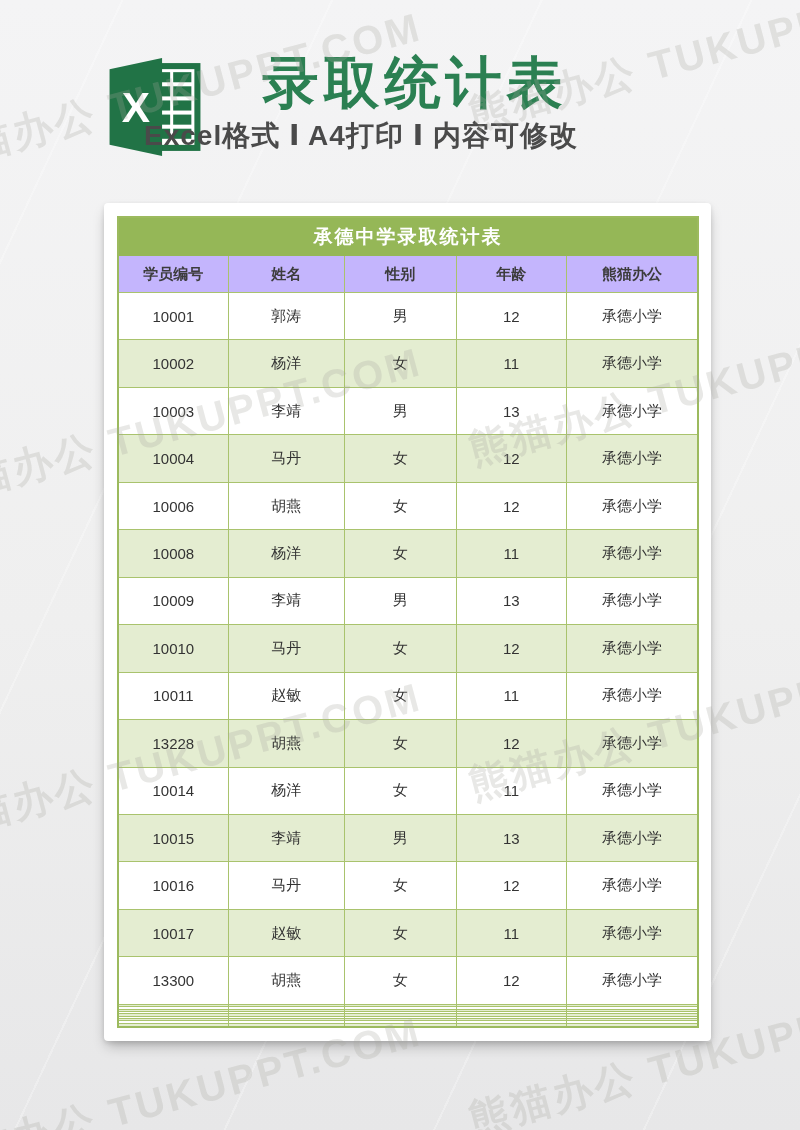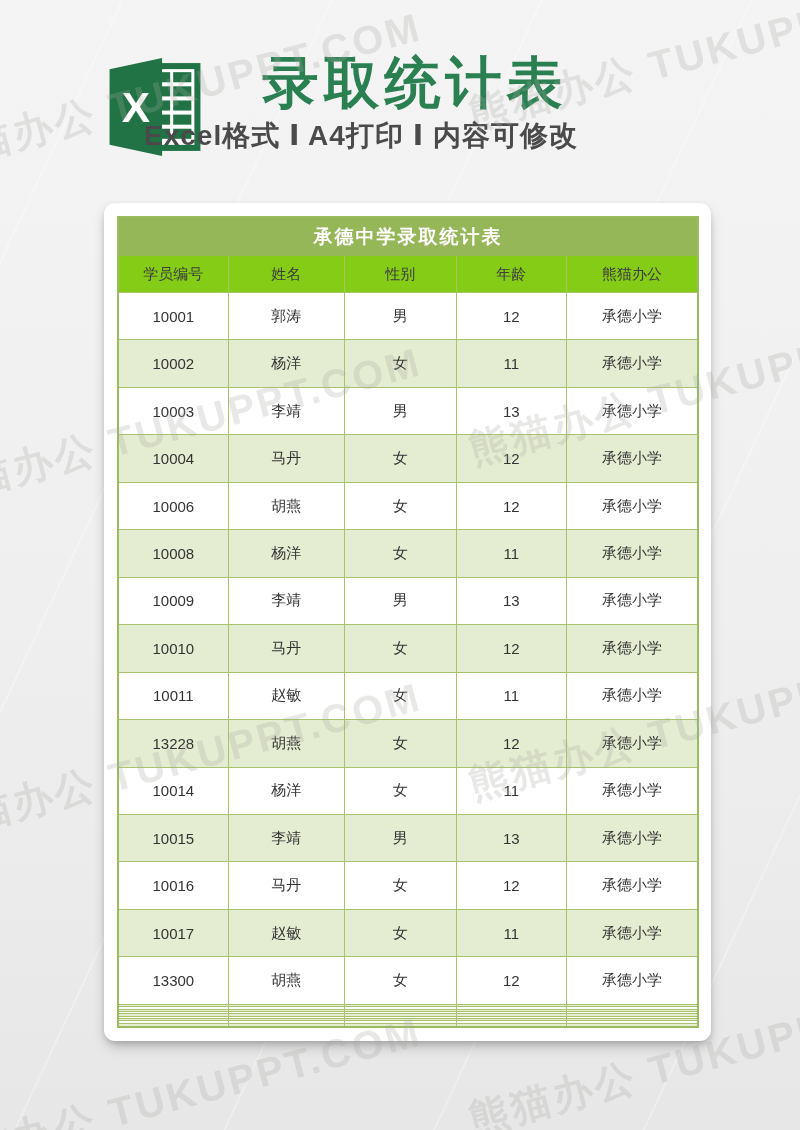--- a/index.html
+++ b/index.html
@@ -28,39 +28,39 @@
   }
   .sub-title{
     position:absolute;left:144px;top:117px;width:600px;
     font-size:28px;font-weight:bold;letter-spacing:1px;
     color:#4a4a4a;white-space:nowrap;
   }
 
   
   .card{
     position:absolute;left:104px;top:203px;width:607px;height:838px;
-    background:#ffffff;border-radius:11px;
+    background:#ffffff;border-radius:4px;
     box-shadow:0 7px 14px -3px rgba(0,0,0,.28), 0 2px 5px rgba(0,0,0,.10);
   }
   .table-wrap{position:absolute;left:13px;top:13px;right:12px;bottom:13px;}
   table.sheet{
     width:100%;height:100%;border-collapse:collapse;table-layout:fixed;
     border:2px solid #9cba5e;
   }
   table.sheet td,table.sheet th{
     border:1px solid #a9c36d;padding:0;text-align:center;vertical-align:middle;
     font-size:15px;color:#333333;overflow:hidden;white-space:nowrap;
   }
   tr.title-row th{
     height:37px;background:#95b757;color:#ffffff;
     font-size:19px;font-weight:bold;letter-spacing:2px;
     border:1px solid #95b757;
   }
   tr.head-row td{
-    height:36px;background:#84cc16;font-weight:400;color:#3c3c3c;
+    height:36px;background:#c4b5fd;font-weight:700;color:#3c3c3c;
   }
   tbody.data tr:nth-child(odd) td{background:#ffffff;}
   tbody.data tr:nth-child(even) td{background:#e4edd1;}
 
   
   .wm-layer{position:absolute;inset:0;pointer-events:none;z-index:5;}
   .wm{
     position:absolute;white-space:nowrap;
     font-size:40px;font-weight:bold;letter-spacing:3px;
     color:rgba(166,166,160,.26);

